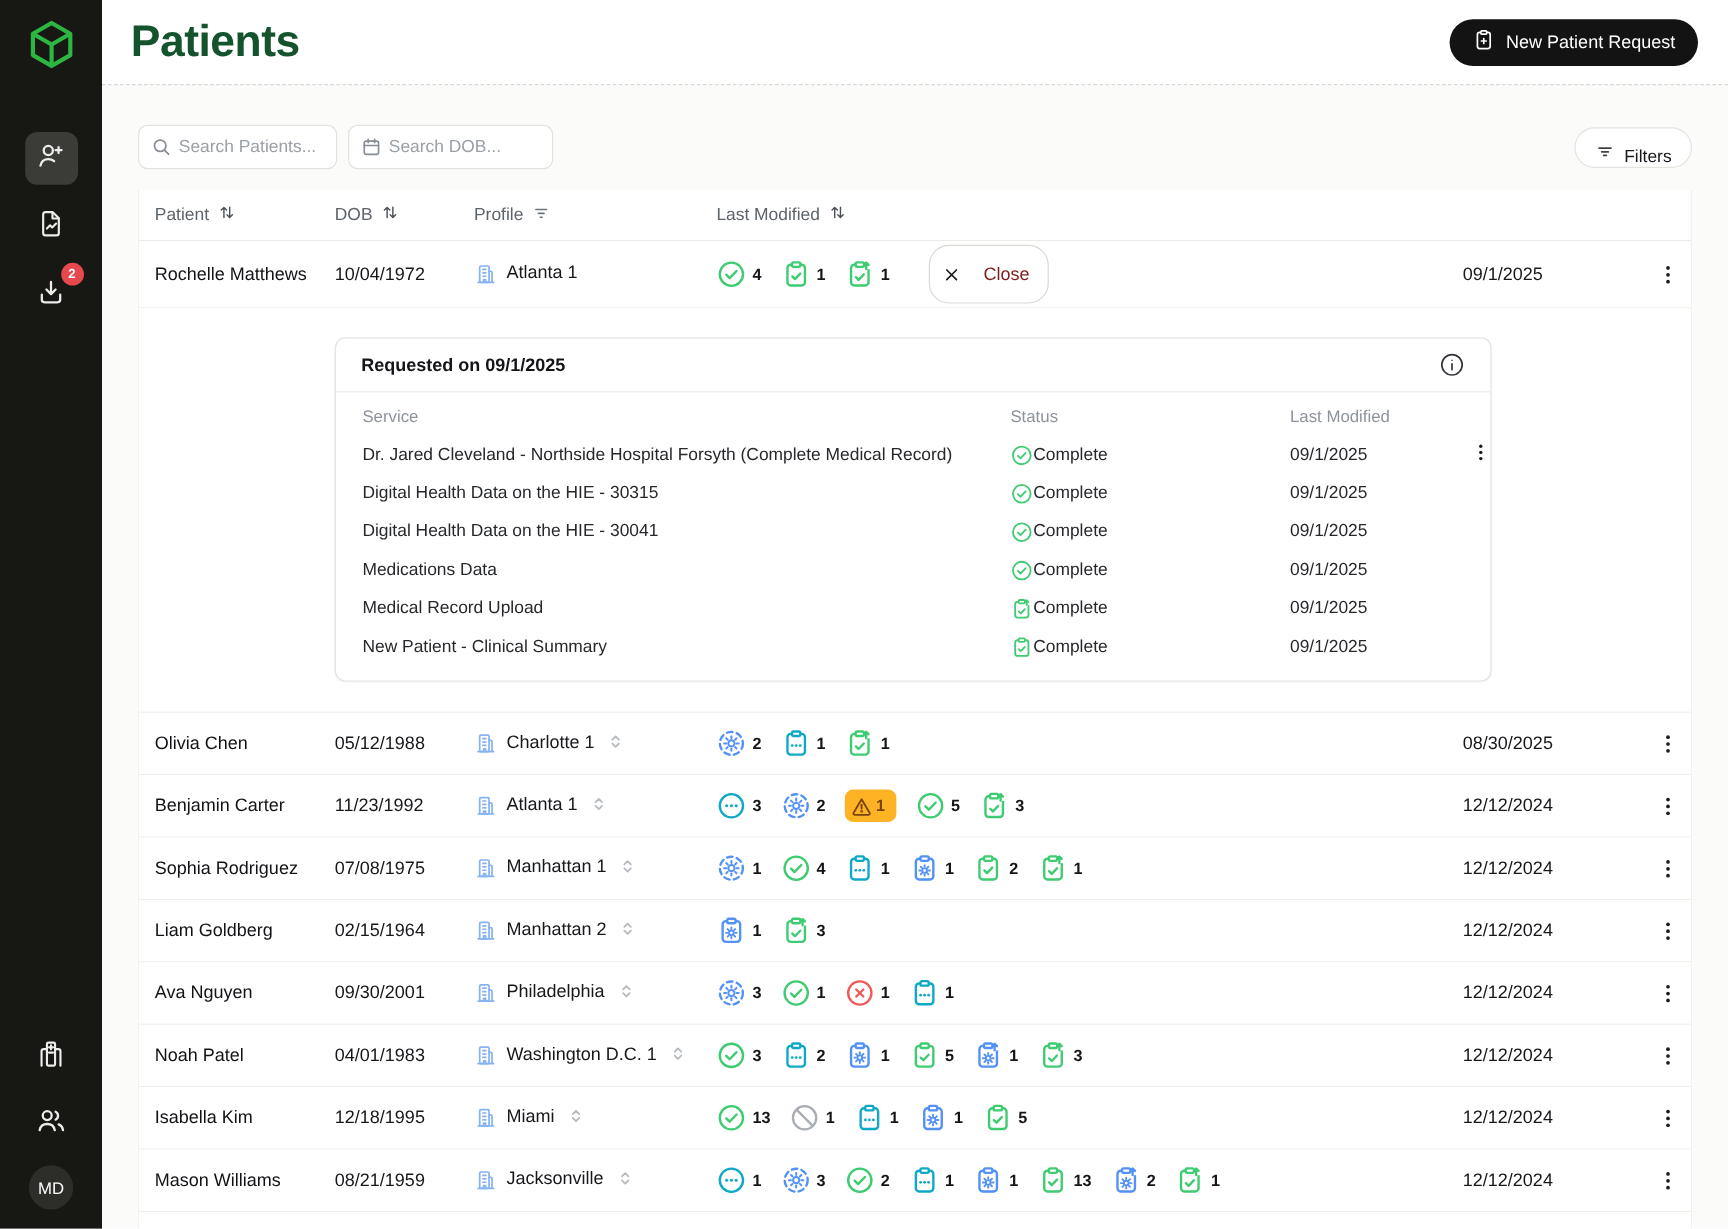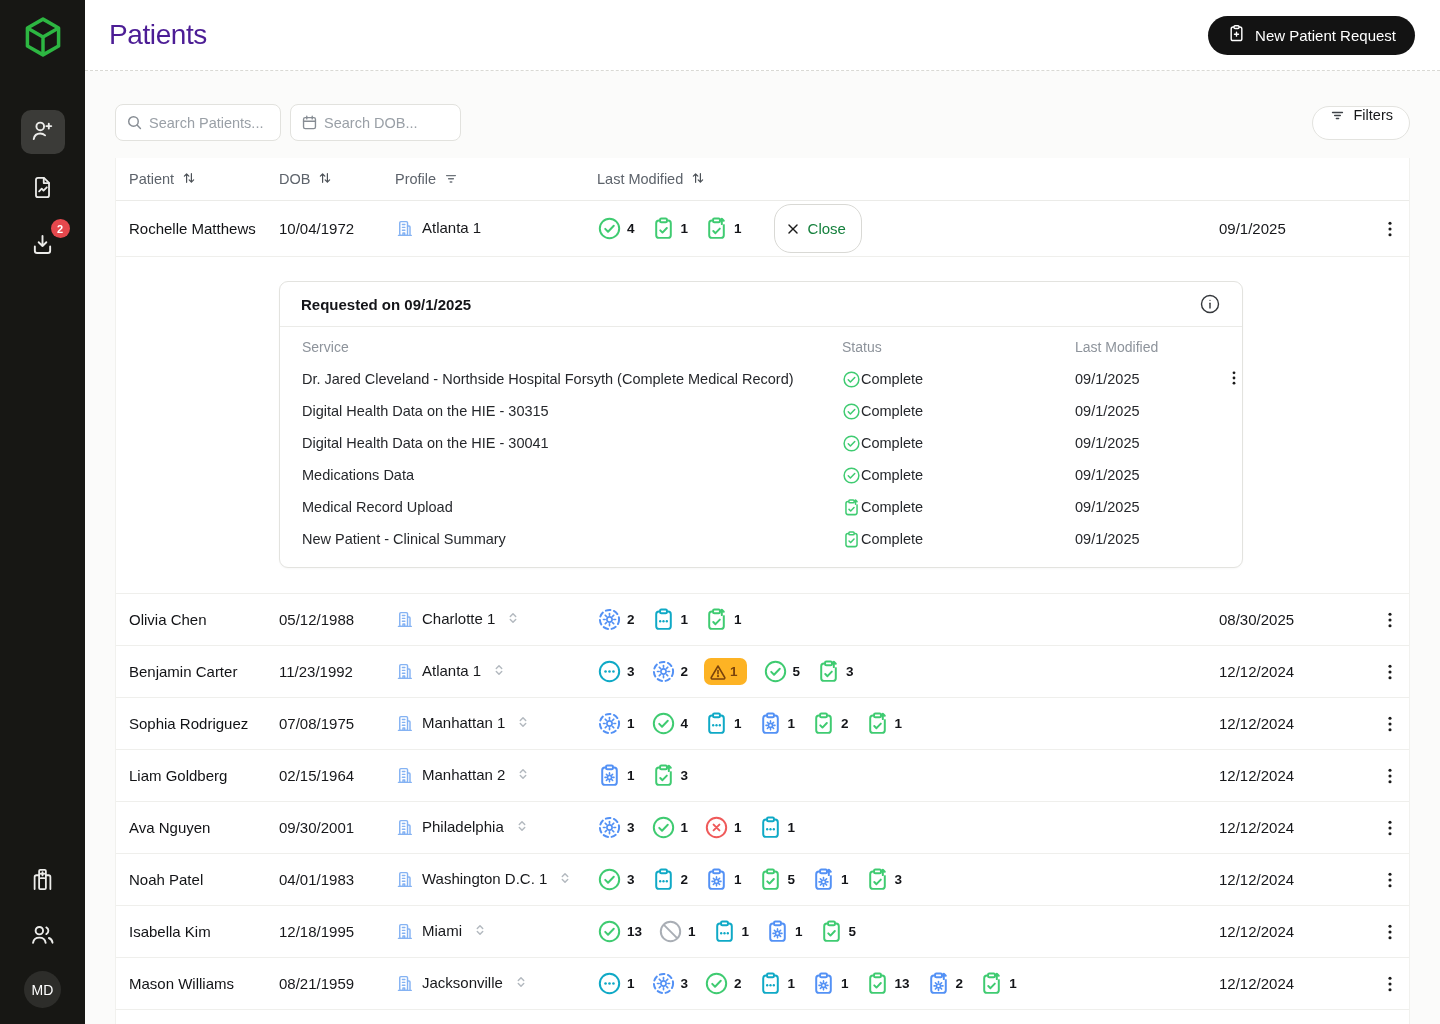--- a/index.html
+++ b/index.html
@@ -16,34 +16,34 @@
 .navbtn svg{width:27px;height:27px}
 .nbadge{position:absolute;top:-5px;right:-5px;background:#e5484d;color:#fff;font-size:11px;font-weight:700;min-width:19px;height:19px;border-radius:10px;display:flex;align-items:center;justify-content:center;padding:0 5px}
 .spacer{flex:1}
 .bottom{display:flex;flex-direction:column;align-items:center;gap:15px;margin-bottom:16px}
 .bottom .navbtn{width:40px;height:40px}
 .avatar{width:37px;height:37px;border-radius:50%;background:#2d2d2a;color:#fff;font-size:14px;font-weight:500;display:flex;align-items:center;justify-content:center;cursor:pointer}
 
 
 .main{flex:1;display:flex;flex-direction:column;background:#fbfbfa;min-width:0}
 .topbar{height:71px;background:#fff;display:flex;align-items:center;justify-content:space-between;padding:0 25px 0 24px;border-bottom:1px dashed #d9d9d4;flex-shrink:0}
-.title{font-size:28px;font-weight:400;color:#4c1d95;letter-spacing:-.4px}
+.title{font-size:37px;font-weight:700;color:#14532d;letter-spacing:-.4px}
 .npr{background:#131313;color:#fff;height:39px;border:none;border-radius:20px;display:flex;align-items:center;gap:9px;padding:0 19px;font-size:15px;font-family:inherit;cursor:pointer}
 .npr svg{width:19px;height:19px}
 
 .content{padding:33px 30px 0;flex:1;overflow:hidden}
 .toolbar{display:flex;align-items:center}
 .search{position:relative}
 .search input{height:37px;border:1px solid #e2e2de;border-radius:8px;background:#fff;padding:0 12px 0 33px;font-size:14.5px;color:#333;outline:none;font-family:inherit}
 .search input::placeholder{color:#9aa0a7}
 .search svg{position:absolute;left:11px;top:10px;width:17px;height:17px}
 .search.sp input{width:166px}
 .search.sd input{width:171px}
 .search+.search{margin-left:9px}
-.filters{margin-left:auto;height:34px;border:1px solid #e3e3df;background:#fff;border-radius:17px;display:flex;align-items:flex-start;gap:8px;padding:0 16px;font-size:14.5px;color:#17181a;font-family:inherit;cursor:pointer}
+.filters{margin-left:auto;height:34px;border:1px solid #e3e3df;background:#fff;border-radius:17px;display:flex;align-items:flex-end;gap:8px;padding:0 16px;font-size:14.5px;color:#17181a;font-family:inherit;cursor:pointer}
 .filters svg{width:17px;height:17px}
 
 
 .table{margin-top:17px;background:#fff;border-left:1px solid #f1f1ee;border-right:1px solid #f1f1ee}
 .grid{display:grid;grid-template-columns:150px 116px 202px 1fr 152px 38px;padding-left:13px;align-items:center}
 .thead{height:43px;border-bottom:1px solid #ebebe8;color:#5d636b;font-size:14.5px}
 .th{display:flex;align-items:center;gap:7px}
 .th svg{width:16px;height:16px}
 .row{height:52px;border-bottom:1px solid #efefec;background:#fff;font-size:15px;color:#17181b}
 .row.first{height:56px}
@@ -53,21 +53,21 @@
 .prof .bld svg{width:19px;height:19px}
 .updn{display:flex;margin-left:2px}
 .updn svg{width:16px;height:16px}
 .sts{display:flex;align-items:center;gap:16px}
 .st{display:flex;align-items:center;gap:5px}
 .st svg{width:25px;height:25px;display:block}
 .st b{font-size:13.5px;font-weight:700;color:#141519}
 .st.warn{background:#fdb324;border-radius:7px;height:27px;padding:0 9px 0 4px;gap:2px}
 .st.warn svg{width:20px;height:20px}
 .st.warn b{color:#7a430c}
-.closebtn{margin-left:16px;height:49px;border:1px solid #d9d9d5;border-radius:17px;background:#fff;display:flex;align-items:center;gap:8px;padding:0 15px 0 11px;font-size:15px;color:#15803d;font-family:inherit;cursor:pointer}
+.closebtn{margin-left:16px;height:49px;border:1px solid #d9d9d5;border-radius:17px;background:#fff;display:flex;align-items:center;gap:20px;padding:0 15px 0 11px;font-size:15px;color:#7f1d1d;font-family:inherit;cursor:pointer}
 .closebtn svg{width:14px;height:14px}
 .lmod{font-size:15px;color:#17181b}
 .kebab{display:flex;justify-content:center;cursor:pointer}
 .kebab svg{width:20px;height:20px}
 
 
 .exp{background:#fff;border-bottom:1px solid #efefec;padding:24px 0 25px 163px}
 .panel{width:964px;border:1px solid #e3e3df;border-radius:9px;background:#fff;box-shadow:0 1px 2px rgba(0,0,0,.03)}
 .phead{height:45px;display:flex;align-items:center;justify-content:space-between;padding:0 21px;border-bottom:1px solid #ebebe8}
 .ptitle{font-size:15px;font-weight:600;color:#141519}

